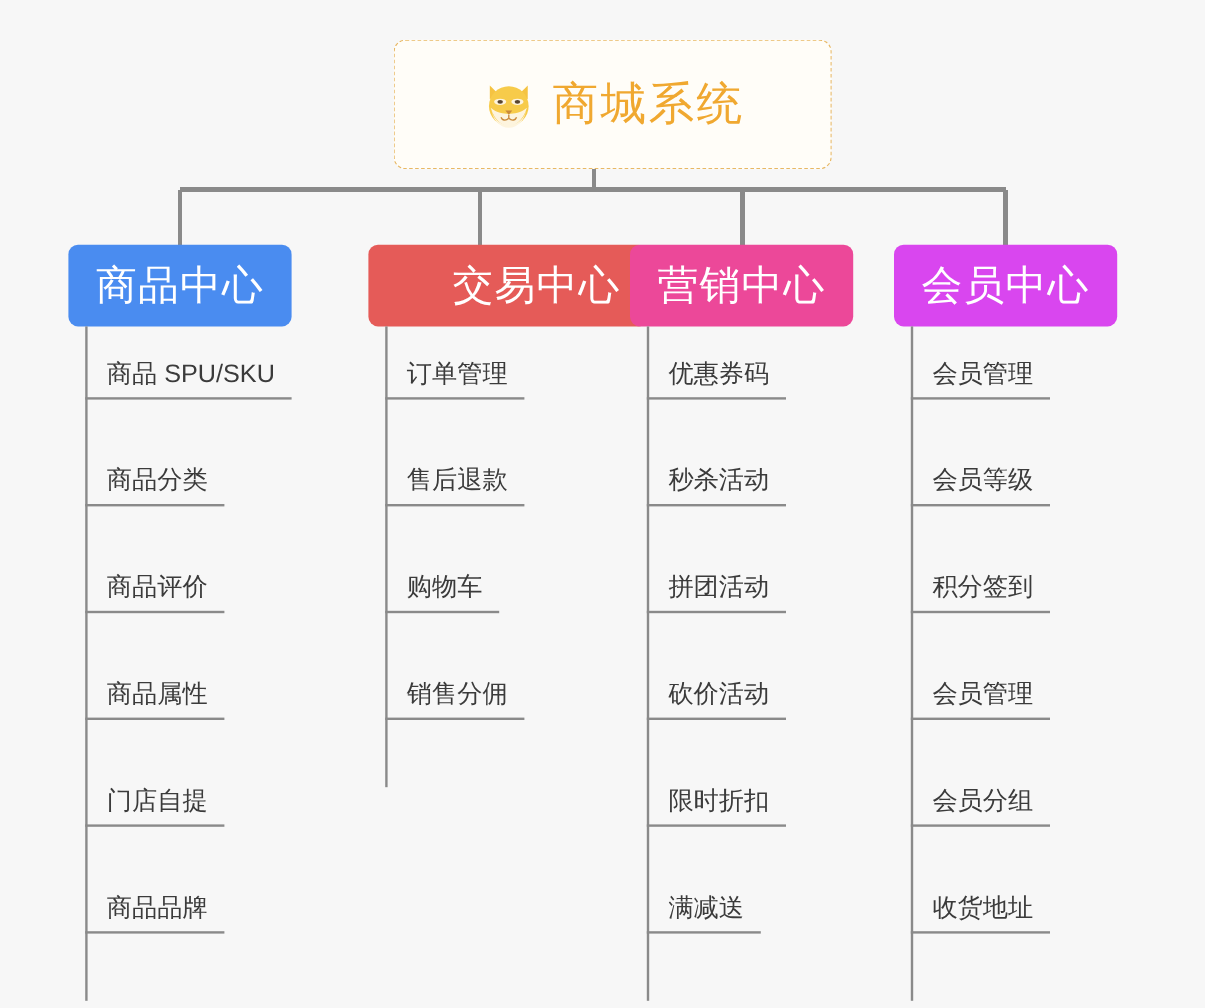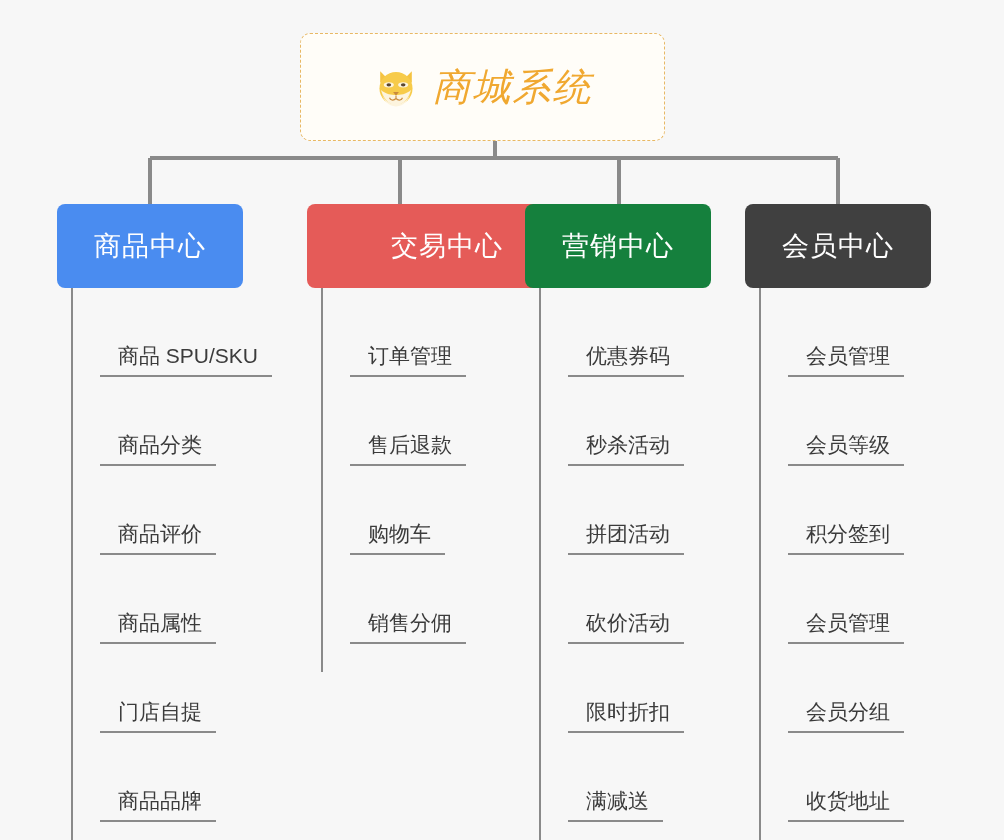--- a/index.html
+++ b/index.html
@@ -17,33 +17,32 @@
 
   #mindmap {
     position: relative;
     width: 1004px;
     height: 840px;
   }
 
   
   .root-node {
     position: absolute;
-    left: 300px;
+    left: 328px;
     top: 33px;
     width: 365px;
     height: 108px;
     box-sizing: border-box;
     background: #fffdf8;
     border: 1px dashed #e8b864;
     border-radius: 10px;
     display: flex;
     align-items: center;
     justify-content: center;
     gap: 14px;
-    font-style: italic;
   }
   .root-emoji {
     width: 46px;
     height: 46px;
     flex: 0 0 auto;
     display: block;
   }
   .root-title {
     font-size: 38px;
     color: #f0a830;
@@ -68,49 +67,49 @@
     position: absolute;
     top: 204px;
     width: 236px;
   }
   .col-0 { left: 57px; }
   .col-1 { left: 307px; }
   .col-2 { left: 525px; }
   .col-3 { left: 745px; }
 
   .cat-box {
-    height: 84px;
+    height: 68px;
     border-radius: 8px;
     display: flex;
     align-items: center;
     justify-content: center;
     color: #ffffff;
-    font-size: 27px;
+    font-size: 34px;
     letter-spacing: 1px;
     white-space: nowrap;
   }
   .col-0 .cat-box { width: 186px; }
   .col-1 .cat-box { width: 186px; }
   .col-2 .cat-box { width: 186px; }
   .col-3 .cat-box { width: 186px; }
 
   
   .leaf-list {
     position: relative;
     margin-left: 14px;
     border-left: 2px solid #8a8a8a;
     padding-top: 28px;
   }
   .leaf-item {
     position: relative;
     height: 89px;
     box-sizing: border-box;
     display: flex;
-    align-items: center;
-    padding-left: 45px;
+    align-items: flex-start;
+    padding-left: 16px;
   }
   .leaf-label {
     font-size: 21px;
     color: #3b3b3b;
     line-height: 1.1;
     padding-bottom: 8px;
     border-bottom: 2px solid #8a8a8a;
     white-space: nowrap;
     padding-right: 14px;
     margin-left: -18px;
@@ -193,21 +192,21 @@
         </div>
         <div class="leaf-item">
           <span class="leaf-label">购物车</span>
         </div>
         <div class="leaf-item">
           <span class="leaf-label">销售分佣</span>
         </div>
       </div>
     </div>
   <div class="column col-2">
-      <div class="cat-box" style="background: #15803d;">
+      <div class="cat-box" style="background: #ec4899;">
         <span>营销中心</span>
       </div>
       <div class="leaf-list">
         <div class="leaf-item">
           <span class="leaf-label">优惠券码</span>
         </div>
         <div class="leaf-item">
           <span class="leaf-label">秒杀活动</span>
         </div>
         <div class="leaf-item">
@@ -218,21 +217,21 @@
         </div>
         <div class="leaf-item">
           <span class="leaf-label">限时折扣</span>
         </div>
         <div class="leaf-item">
           <span class="leaf-label">满减送</span>
         </div>
       </div>
     </div>
   <div class="column col-3">
-      <div class="cat-box" style="background: #404040;">
+      <div class="cat-box" style="background: #d946ef;">
         <span>会员中心</span>
       </div>
       <div class="leaf-list">
         <div class="leaf-item">
           <span class="leaf-label">会员管理</span>
         </div>
         <div class="leaf-item">
           <span class="leaf-label">会员等级</span>
         </div>
         <div class="leaf-item">

